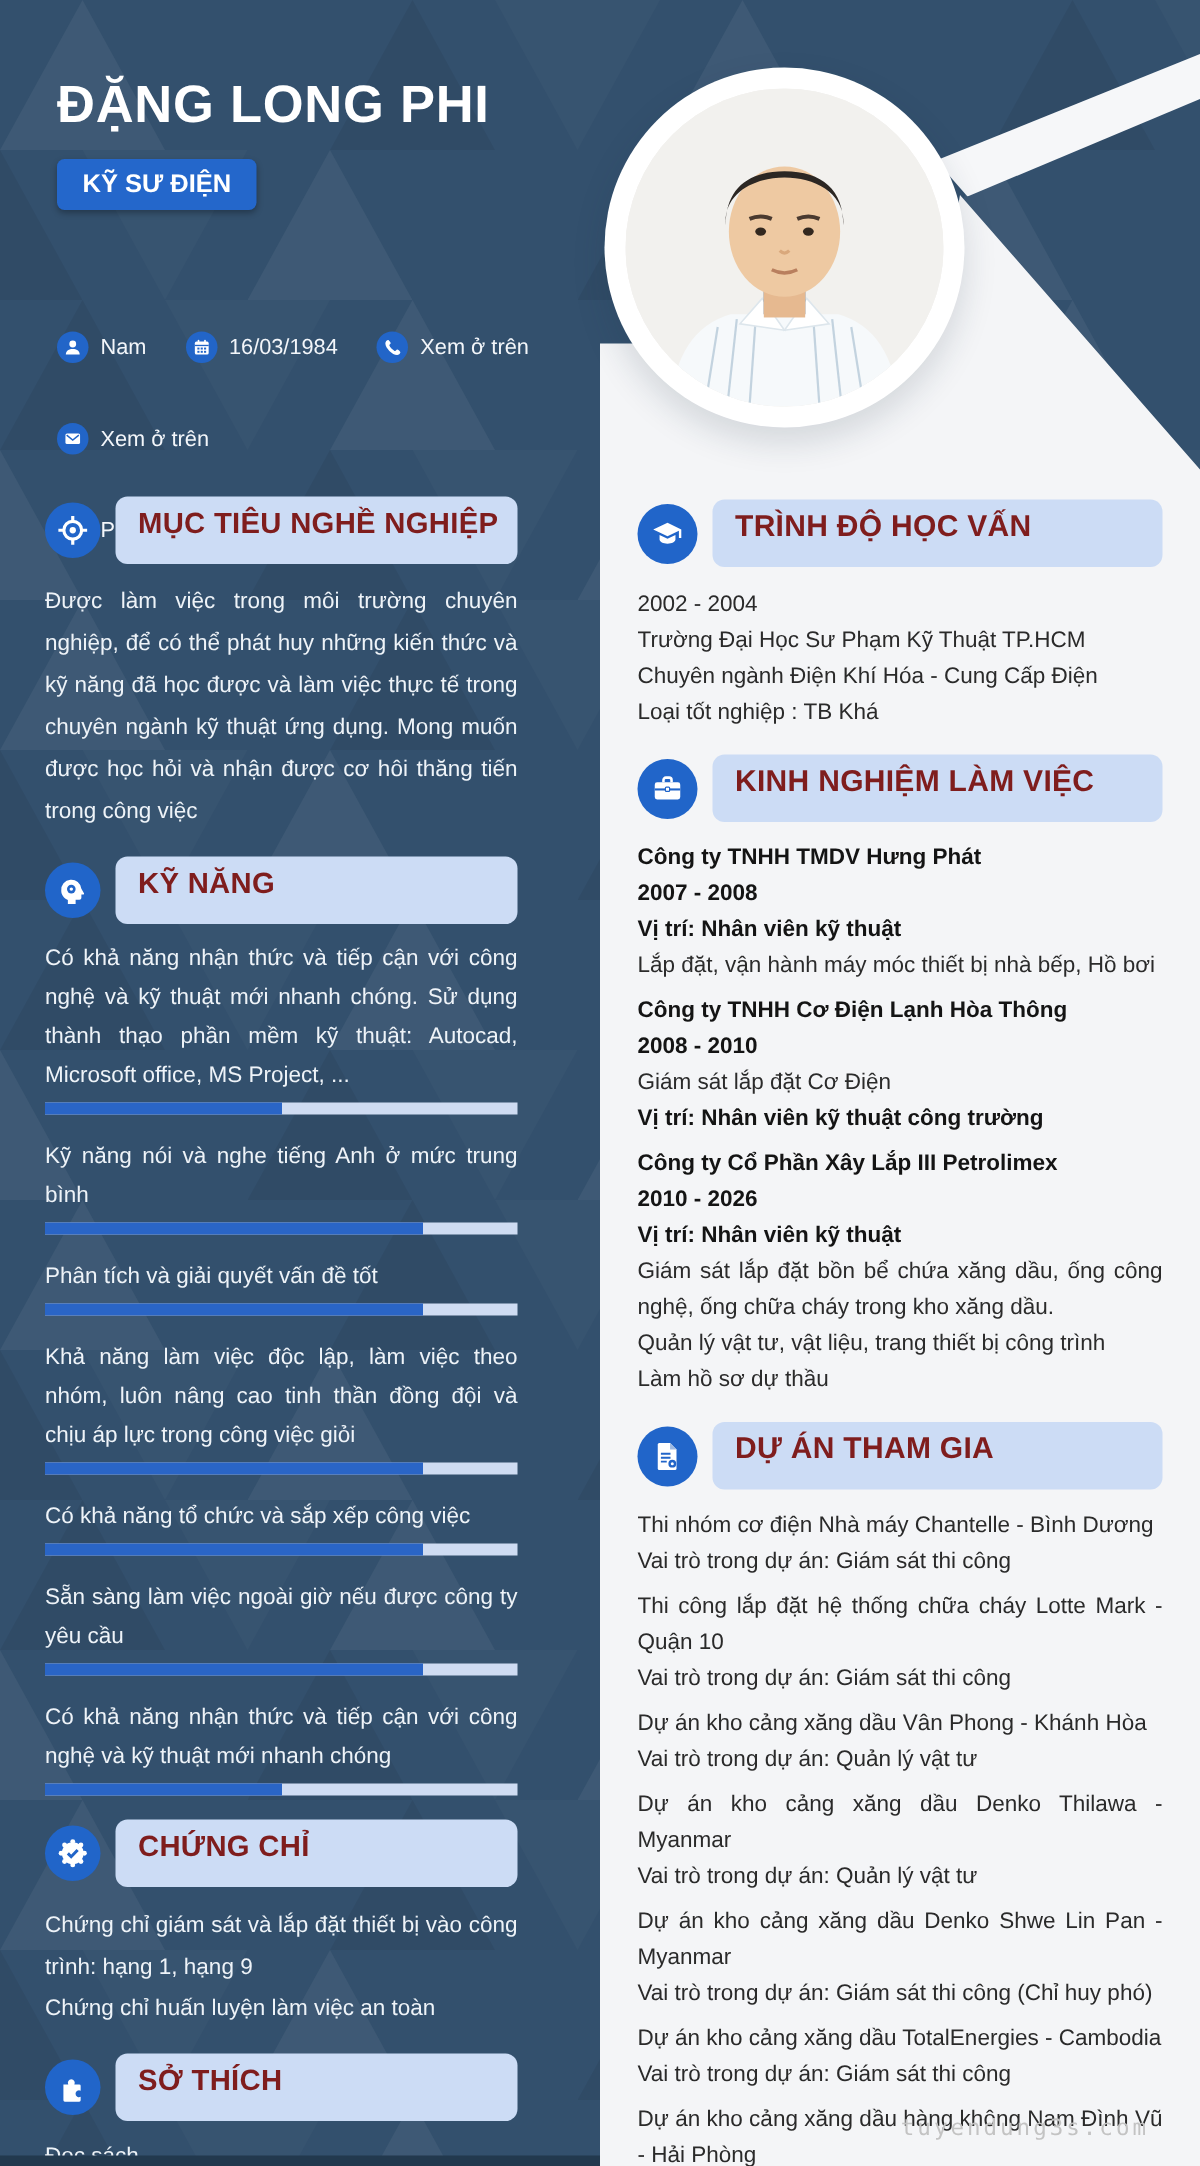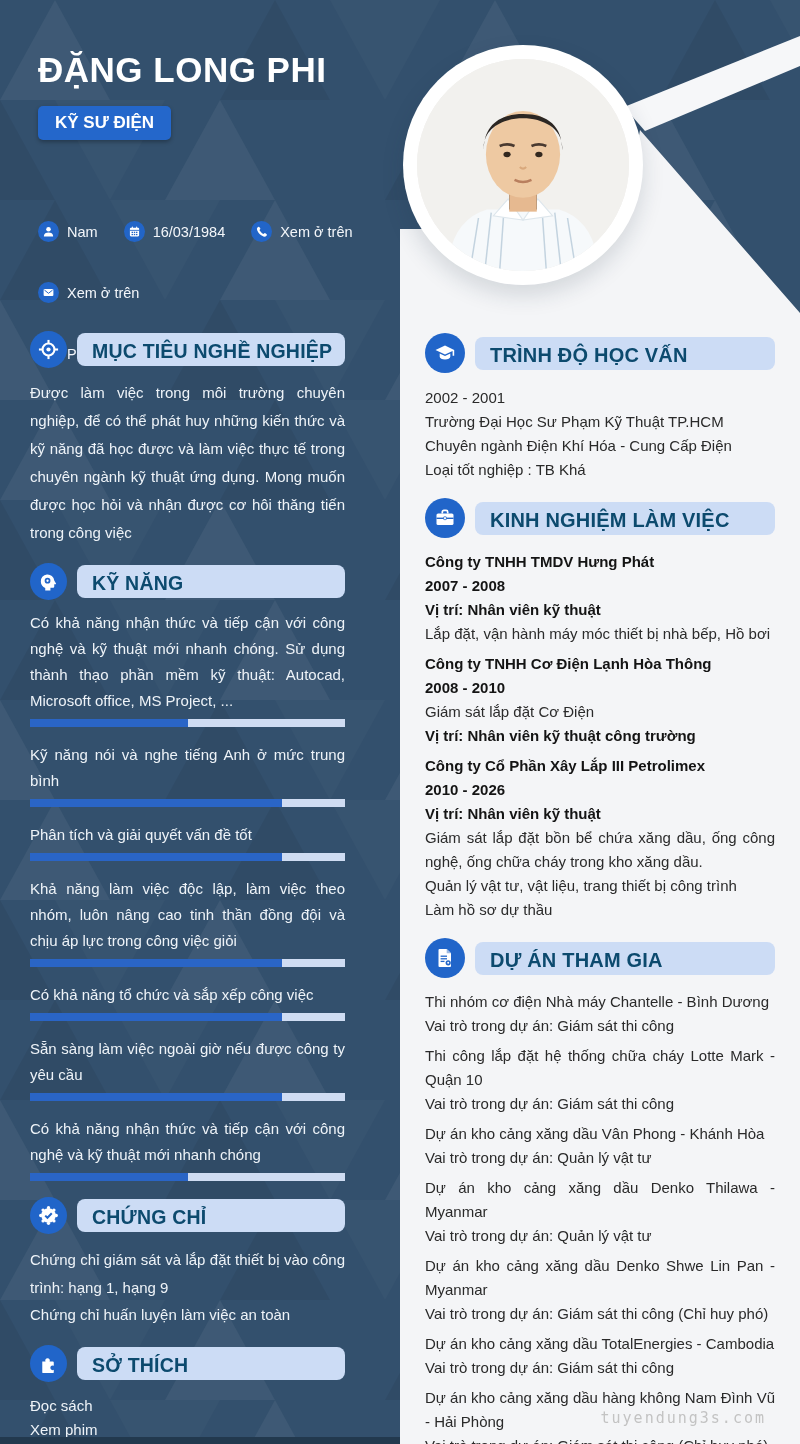--- a/index.html
+++ b/index.html
@@ -36,22 +36,22 @@
   .info-item span.t{color:#f3f6fa;font-size:14.5px;margin-left:8px;white-space:nowrap;}
   
   .col-left{position:absolute;z-index:4;left:30px;top:331px;width:315px;color:#eef3f8;}
   .col-right{position:absolute;z-index:4;left:425px;top:333px;width:350px;color:#2a2a2a;}
   .sec-head{display:flex;align-items:center;gap:10px;}
   .ico-c{border-radius:50%;background:#2165c9;display:flex;align-items:center;justify-content:center;flex:0 0 auto;}
   .col-left .ico-c{width:37px;height:37px;}
   .col-right .ico-c{width:40px;height:40px;}
   .col-left .ico-c svg{width:23px;height:23px;}
   .col-right .ico-c svg{width:24px;height:24px;}
-  .pill{flex:1;background:#ccdcf5;color:#0c4a6e;font-weight:bold;border-radius:8px;
-        padding:7px 0 3px 15px;font-size:19.5px;letter-spacing:.2px;}
+  .pill{flex:1;background:#ccdcf5;color:#7f1d1d;font-weight:bold;border-radius:8px;
+        padding:7px 0 15px 15px;font-size:19.5px;letter-spacing:.2px;}
   .col-right .pill{font-size:20px;}
   .ltext{margin:0;font-size:15px;line-height:26px;text-align:justify;color:#eef3f8;}
   .obj-p{margin:11px 0 13px;line-height:28px;}
   .skills{margin-top:10px;}
   .skill{margin-bottom:15px;}
   .bar{height:8px;background:#cfdcf2;margin-top:5px;}
   .fill{height:8px;background:#2a65c6;width:50%;}
   .cert-list{margin:12px 0 14px;}
   .cert-item{font-size:15px;line-height:27.5px;text-align:justify;}
   .hob-list{margin-top:12px;}
@@ -418,21 +418,21 @@
       <div class="sec-head">
         <span class="ico-c">
           <svg viewBox="0 0 24 24" fill="#fff">
               <path d="M12 4.5 2.5 9 12 13.5 19.6 9.9v4.8h1.6V9z"></path>
               <path d="M6.7 12.6v3.1c0 1.5 2.4 2.8 5.3 2.8s5.3-1.3 5.3-2.8v-3.1L12 15.1z"></path>
             </svg>
         </span>
         <span class="pill">TRÌNH ĐỘ HỌC VẤN</span>
       </div>
       <div class="edu">
-        <p class="rtext">2002 - 2001</p>
+        <p class="rtext">2002 - 2004</p>
         <p class="rtext">Trường Đại Học Sư Phạm Kỹ Thuật TP.HCM</p>
         <p class="rtext">Chuyên ngành Điện Khí Hóa - Cung Cấp Điện</p>
         <p class="rtext">Loại tốt nghiệp : TB Khá</p>
       </div>
     </div>
 
     <div class="sec">
       <div class="sec-head">
         <span class="ico-c">
           <svg viewBox="0 0 24 24">

